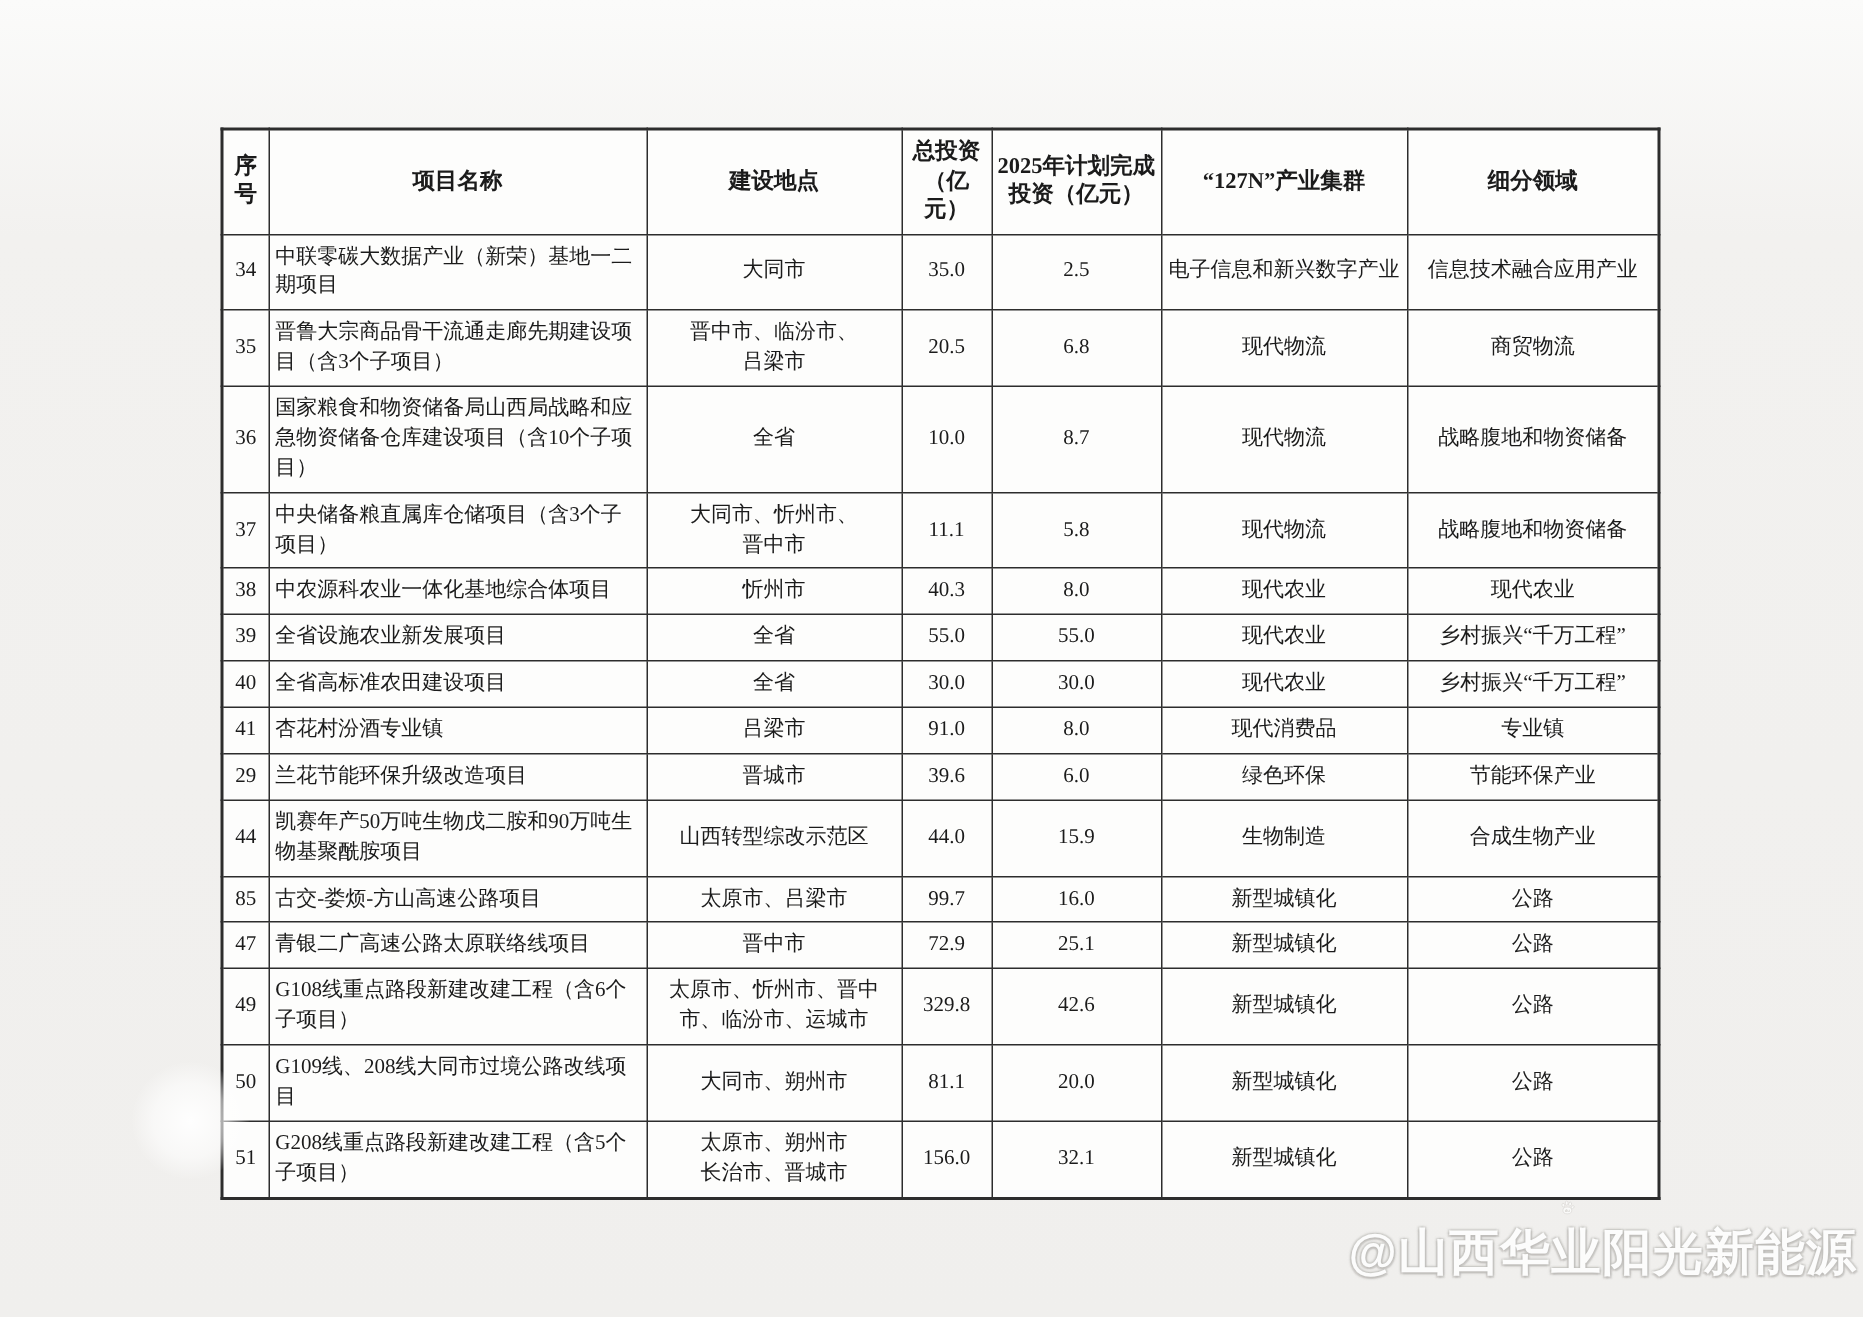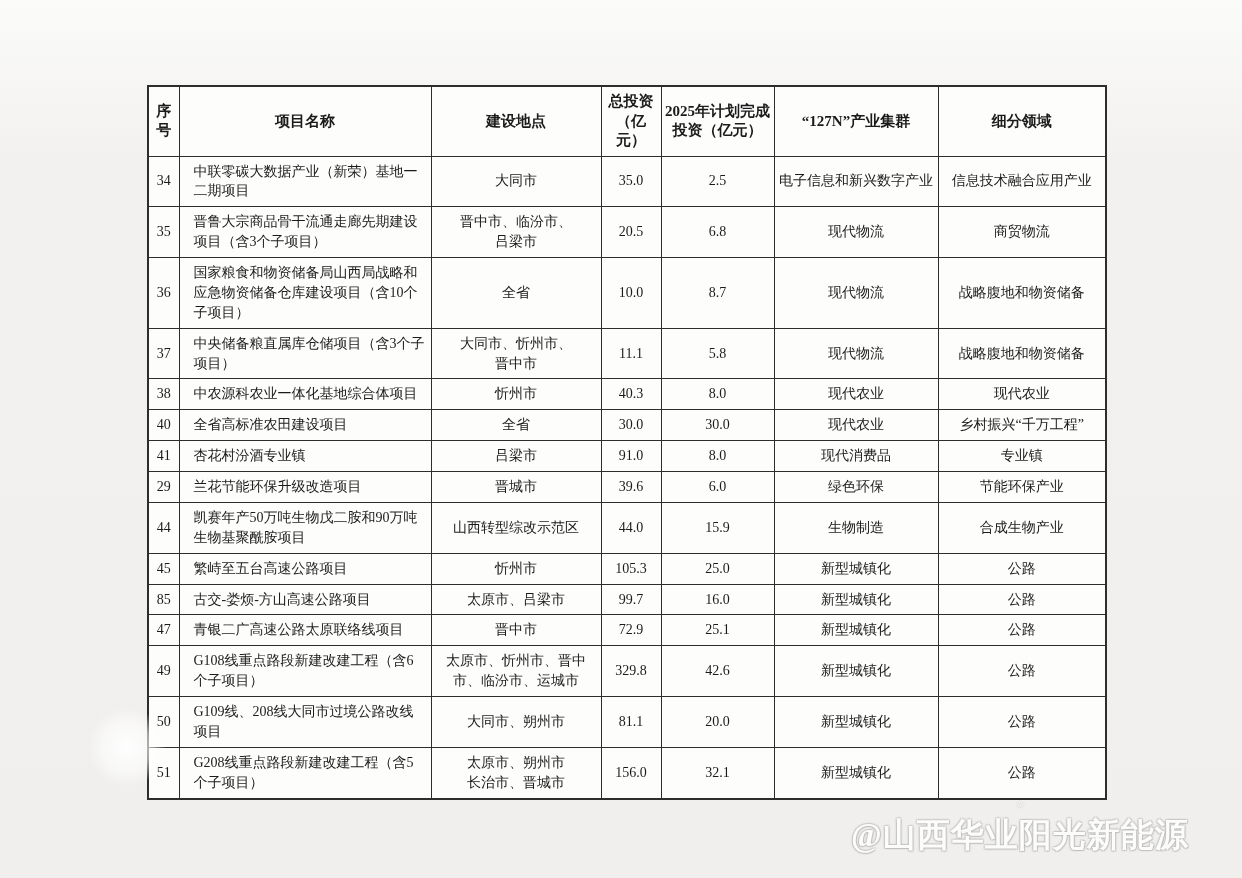--- a/index.html
+++ b/index.html
@@ -43,21 +43,21 @@
     white-space: pre-line;
   }
   td {
     font-size: 14px;
     text-align: center;
     padding: 5px 4px;
     line-height: 1.42;
   }
   td.col-name {
     text-align: left;
-    padding-left: 14px;
+    padding-left: 4px;
     padding-right: 4px;
   }
   td.col-location {
     white-space: pre-line;
   }
   col.c-seq        { width: 31px; }
   col.c-name       { width: 252px; }
   col.c-location   { width: 170px; }
   col.c-investment { width: 60px; }
   col.c-plan2025   { width: 113px; }
@@ -79,32 +79,33 @@
     position: absolute;
     left: 851px;
     top: 800px;
     height: 58px;
     display: flex;
     align-items: center;
     gap: 3px;
     flex-direction: column;
   }
   .wm-text {
-    font-family: Liberation Serif, serif;
+    font-family: Liberation Sans, sans-serif;
     font-weight: bold;
     font-size: 33px;
     letter-spacing: 1px;
     color: rgba(255,255,255,0.95);
     text-shadow:
       1px 1px 1px rgba(185,183,179,0.65),
       -1px -1px 1px rgba(185,183,179,0.45),
       1px -1px 1px rgba(185,183,179,0.45),
       -1px 1px 1px rgba(185,183,179,0.55),
       0 0 2px rgba(200,198,194,0.5);
     white-space: nowrap;
+    margin-left: 48px;
   }
   .paw {
     display: block;
   }
 </style>
 </head>
 <body>
 
 <div class="table-wrap">
   <table>
@@ -173,20 +174,29 @@
         <tr>
           <td class="col-seq">38</td>
           <td class="col-name">中农源科农业一体化基地综合体项目</td>
           <td class="col-location">忻州市</td>
           <td class="col-investment">40.3</td>
           <td class="col-plan2025">8.0</td>
           <td class="col-cluster">现代农业</td>
           <td class="col-field">现代农业</td>
         </tr>
         <tr>
+          <td class="col-seq">39</td>
+          <td class="col-name">全省设施农业新发展项目</td>
+          <td class="col-location">全省</td>
+          <td class="col-investment">55.0</td>
+          <td class="col-plan2025">55.0</td>
+          <td class="col-cluster">现代农业</td>
+          <td class="col-field">乡村振兴“千万工程”</td>
+        </tr>
+        <tr>
           <td class="col-seq">40</td>
           <td class="col-name">全省高标准农田建设项目</td>
           <td class="col-location">全省</td>
           <td class="col-investment">30.0</td>
           <td class="col-plan2025">30.0</td>
           <td class="col-cluster">现代农业</td>
           <td class="col-field">乡村振兴“千万工程”</td>
         </tr>
         <tr>
           <td class="col-seq">41</td>
@@ -207,29 +217,20 @@
           <td class="col-field">节能环保产业</td>
         </tr>
         <tr>
           <td class="col-seq">44</td>
           <td class="col-name">凯赛年产50万吨生物戊二胺和90万吨生物基聚酰胺项目</td>
           <td class="col-location">山西转型综改示范区</td>
           <td class="col-investment">44.0</td>
           <td class="col-plan2025">15.9</td>
           <td class="col-cluster">生物制造</td>
           <td class="col-field">合成生物产业</td>
-        </tr>
-        <tr>
-          <td class="col-seq">45</td>
-          <td class="col-name">繁峙至五台高速公路项目</td>
-          <td class="col-location">忻州市</td>
-          <td class="col-investment">105.3</td>
-          <td class="col-plan2025">25.0</td>
-          <td class="col-cluster">新型城镇化</td>
-          <td class="col-field">公路</td>
         </tr>
         <tr>
           <td class="col-seq">85</td>
           <td class="col-name">古交-娄烦-方山高速公路项目</td>
           <td class="col-location">太原市、吕梁市</td>
           <td class="col-investment">99.7</td>
           <td class="col-plan2025">16.0</td>
           <td class="col-cluster">新型城镇化</td>
           <td class="col-field">公路</td>
         </tr>

